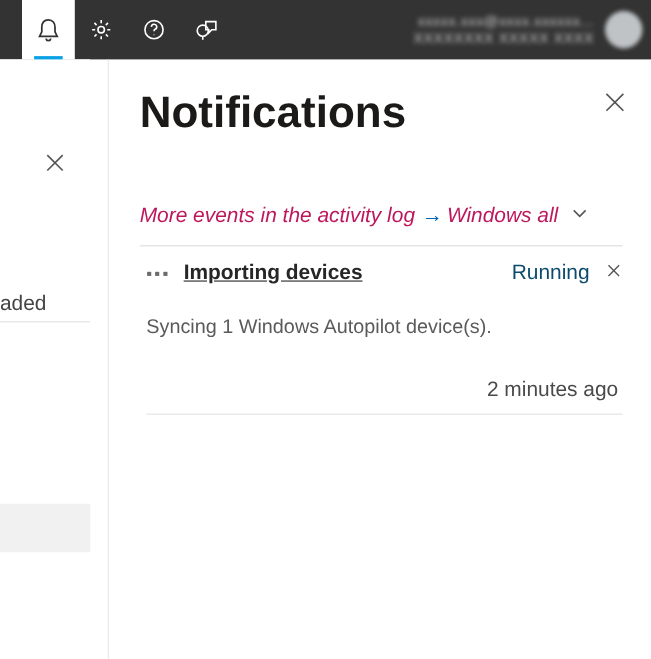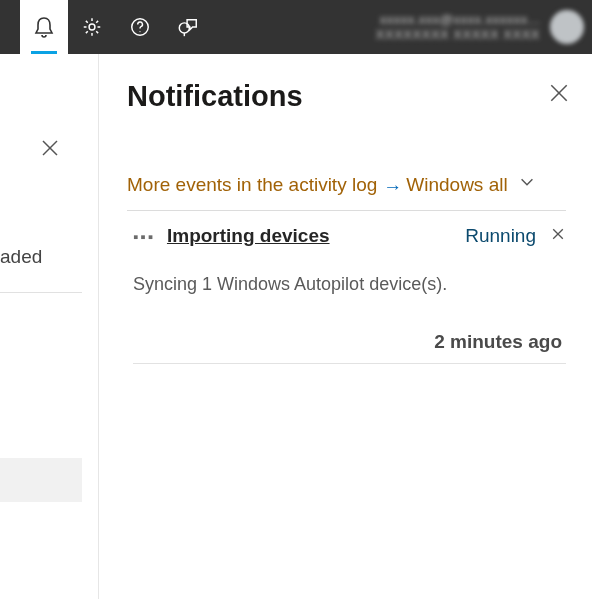--- a/index.html
+++ b/index.html
@@ -10,40 +10,40 @@
   .topbar .topbtn.active{background:#fff;color:#333;height:54px;box-sizing:border-box;position:relative;}
   .topbar .topbtn.active::after{content:"";position:absolute;left:11px;right:11px;bottom:-1px;height:4px;background:#0aa2e4;}
   .topbar svg{stroke:currentColor;fill:none;}
   .spacer{flex:0 0 20px;}
   .account{flex:1;display:flex;align-items:center;justify-content:flex-end;padding-right:8px;gap:10px;}
   .account .blur{color:#ccc;font-size:13px;line-height:15px;text-align:right;filter:blur(2.5px);letter-spacing:.5px;}
   .avatar{width:34px;height:34px;border-radius:50%;background:#bfc3c6;filter:blur(2px);}
   
   .left{position:absolute;left:0;top:54px;width:82px;bottom:0;background:#fff;}
   .left .closex{position:absolute;top:84px;left:40px;cursor:pointer;color:#555;}
-  .left .loaded{position:absolute;top:192px;left:0;font-size:19px;color:#444;}
+  .left .loaded{position:absolute;top:212px;left:0;font-size:19px;color:#444;}
   .left .hr{position:absolute;top:238px;left:0;width:82px;height:1px;background:#e1e1e1;}
   .left .greyblk{position:absolute;top:404px;left:0;width:82px;height:44px;background:#f1f1f1;}
   
   .panel{position:absolute;left:98px;top:54px;right:0;bottom:0;border-left:1px solid #e6e6e6;padding:24px 26px 0 28px;}
-  .panel h1{margin:2px 0 0 0;font-size:29px;font-weight:700;color:#1b1a19;}
+  .panel h1{margin:2px 0 0 0;font-size:40px;font-weight:700;color:#1b1a19;}
   .panel .panel-close{position:absolute;right:22px;top:28px;cursor:pointer;color:#555;}
   .actions{margin-top:60px;display:flex;align-items:center;gap:2px;font-size:19px;}
-  .actions a{color:#a16207;text-decoration:none;cursor:pointer;}
+  .actions a{color:#be185d;text-decoration:none;cursor:pointer;font-style:italic;}
   .actions .arrow{color:#0067b8;margin:0 2px 0 4px;}
   .actions .chev{margin-left:8px;cursor:pointer;color:#555;}
   .rule{height:1px;background:#dcdcdc;margin-top:14px;}
   .notif{padding:14px 0 10px 6px;}
   .notif .row1{display:flex;align-items:center;gap:12px;font-size:19px;}
   .notif .dots{letter-spacing:2px;font-weight:800;color:#6b6b6b;font-size:15px;}
   .notif .title{font-weight:700;flex:1;color:#262626;text-decoration:underline;}
   .notif .status{color:#0c4a6e;margin-right:2px;}
   .notif .xsm{cursor:pointer;color:#555;}
   .notif .desc{margin-top:27px;font-size:18px;color:#5a5a5a;}
-  .time{text-align:right;font-size:19px;color:#4a4a4a;margin-top:36px;padding-right:4px;font-weight:bold;}
+  .time{text-align:right;font-size:19px;color:#4a4a4a;margin-top:36px;padding-right:4px;}
   .rule2{height:1px;background:#e2e2e2;margin-top:10px;}
 </style>
 </head>
 <body>
 <div class="root">
 
 <div class="topbar">
   <div class="spacer"></div>
   <div class="topbtn active">
     <svg width="20" height="22" viewBox="0 0 20 22" stroke-width="1.6">

